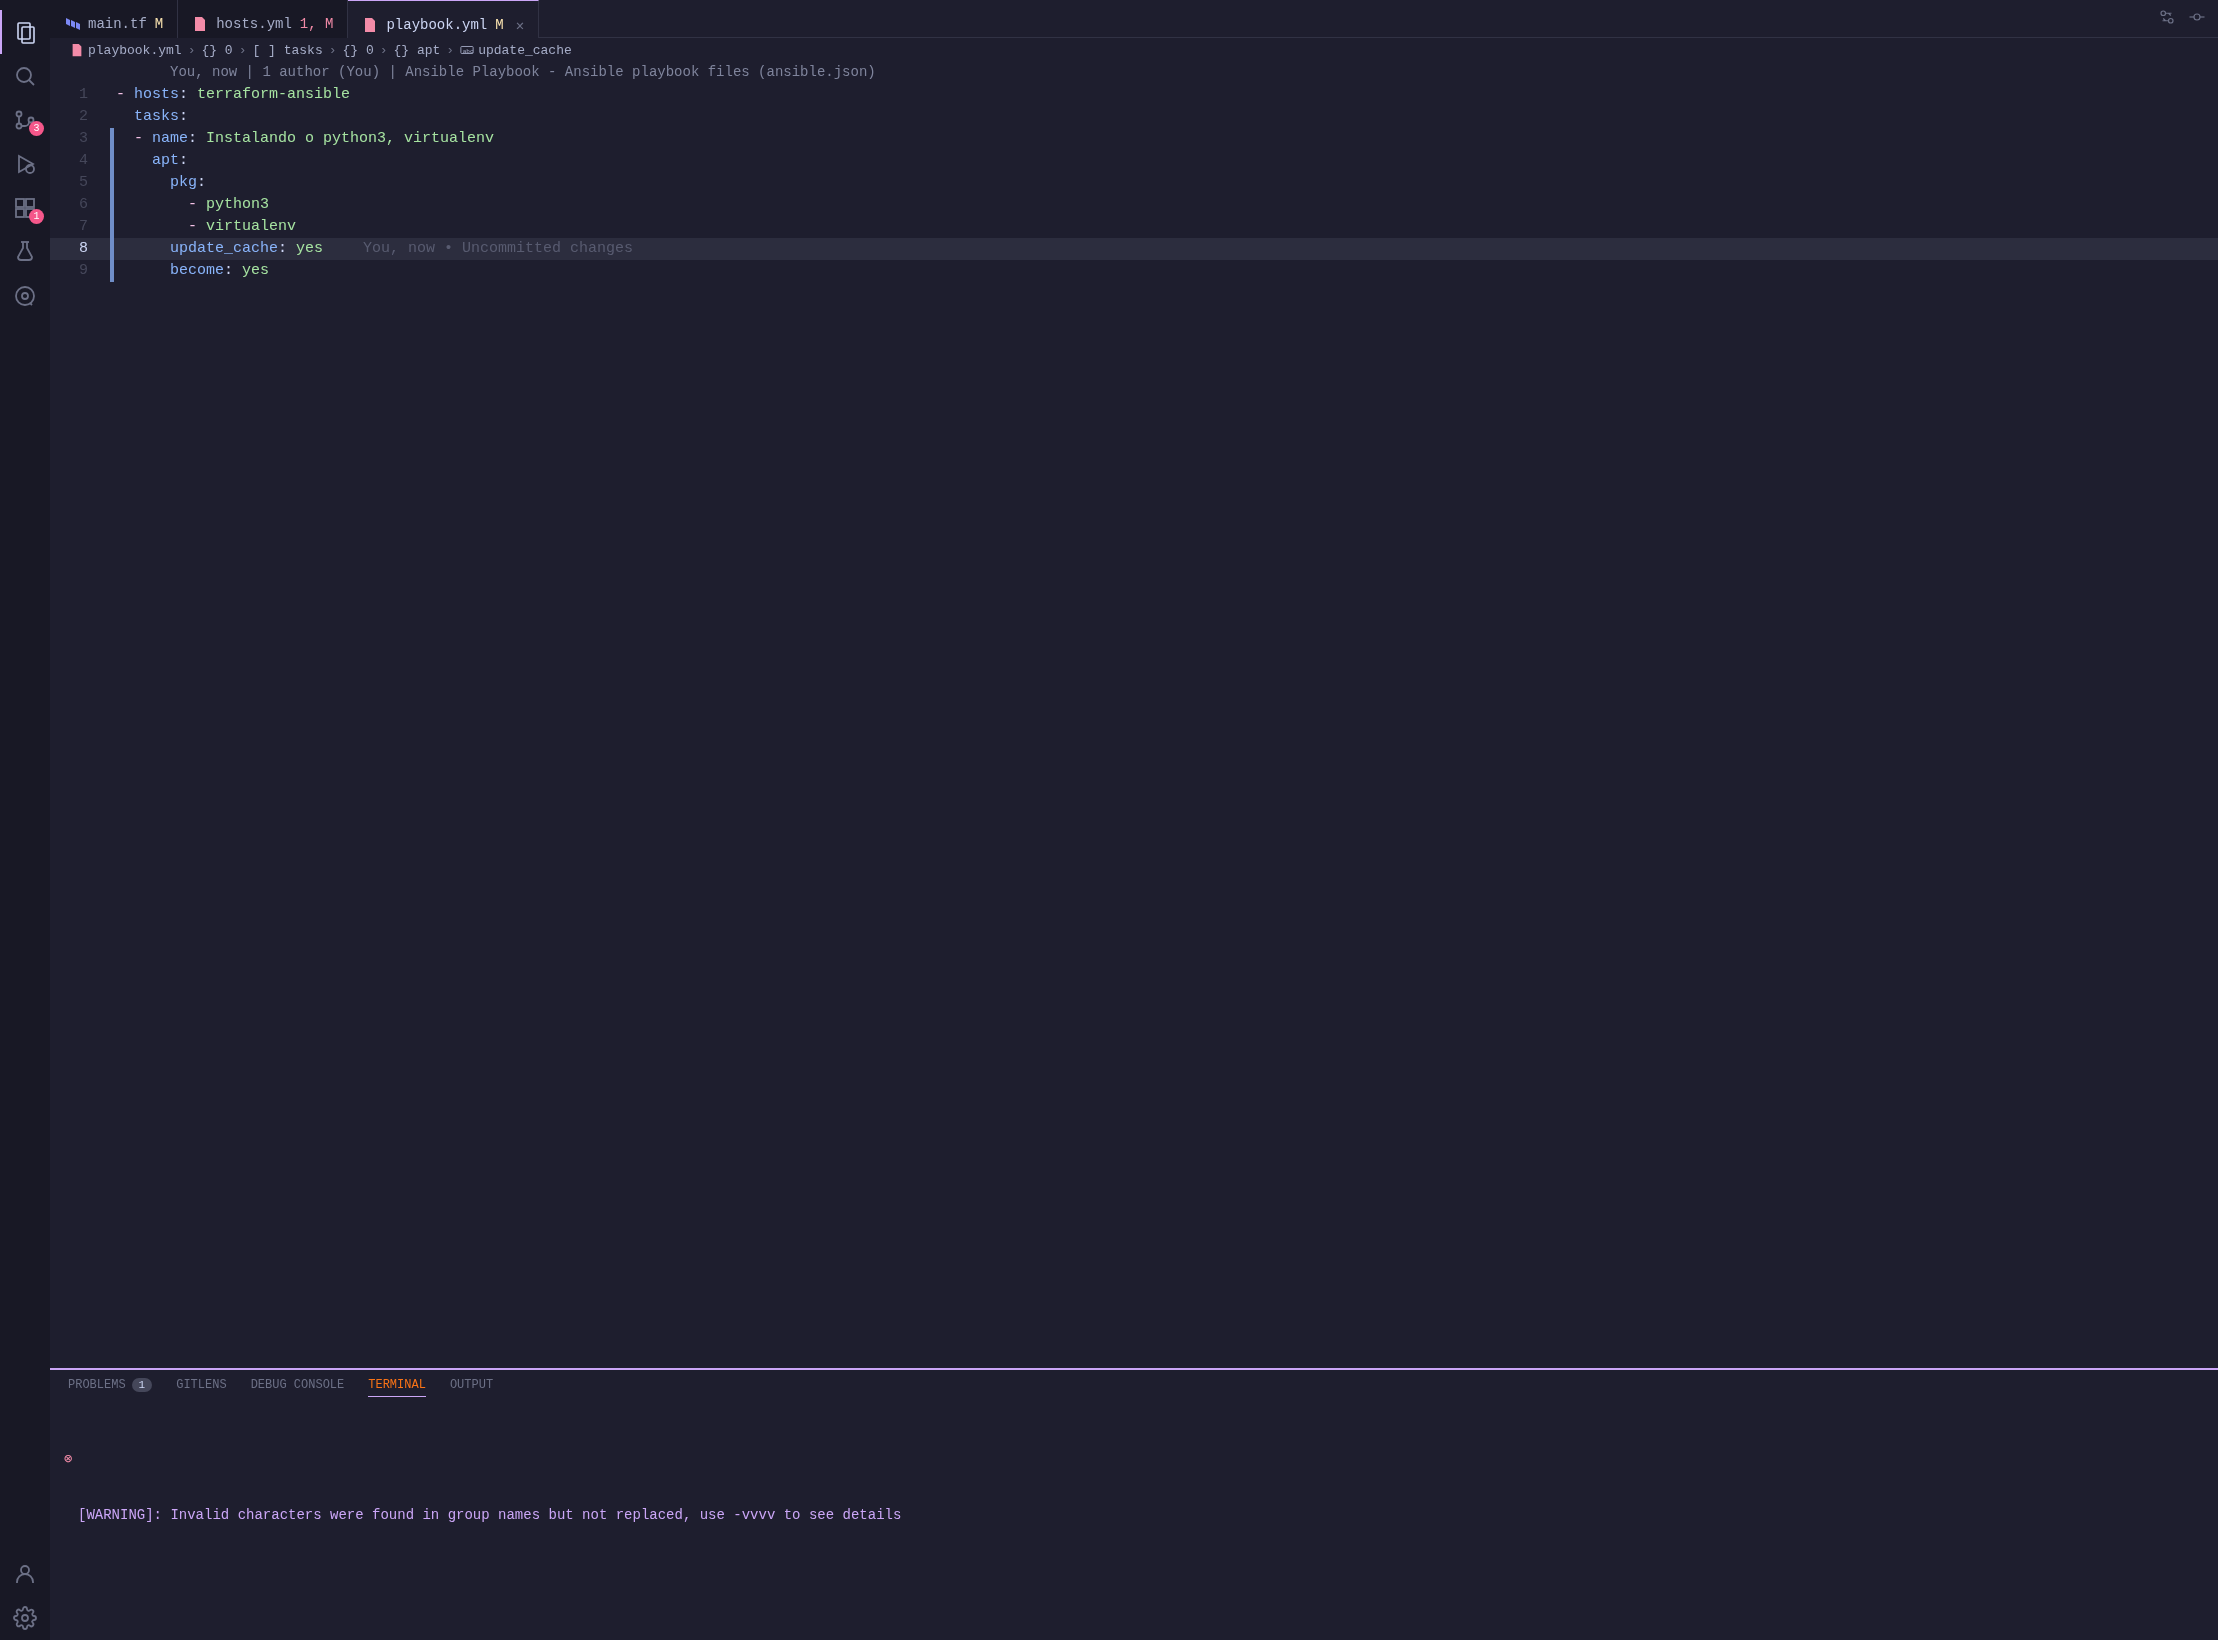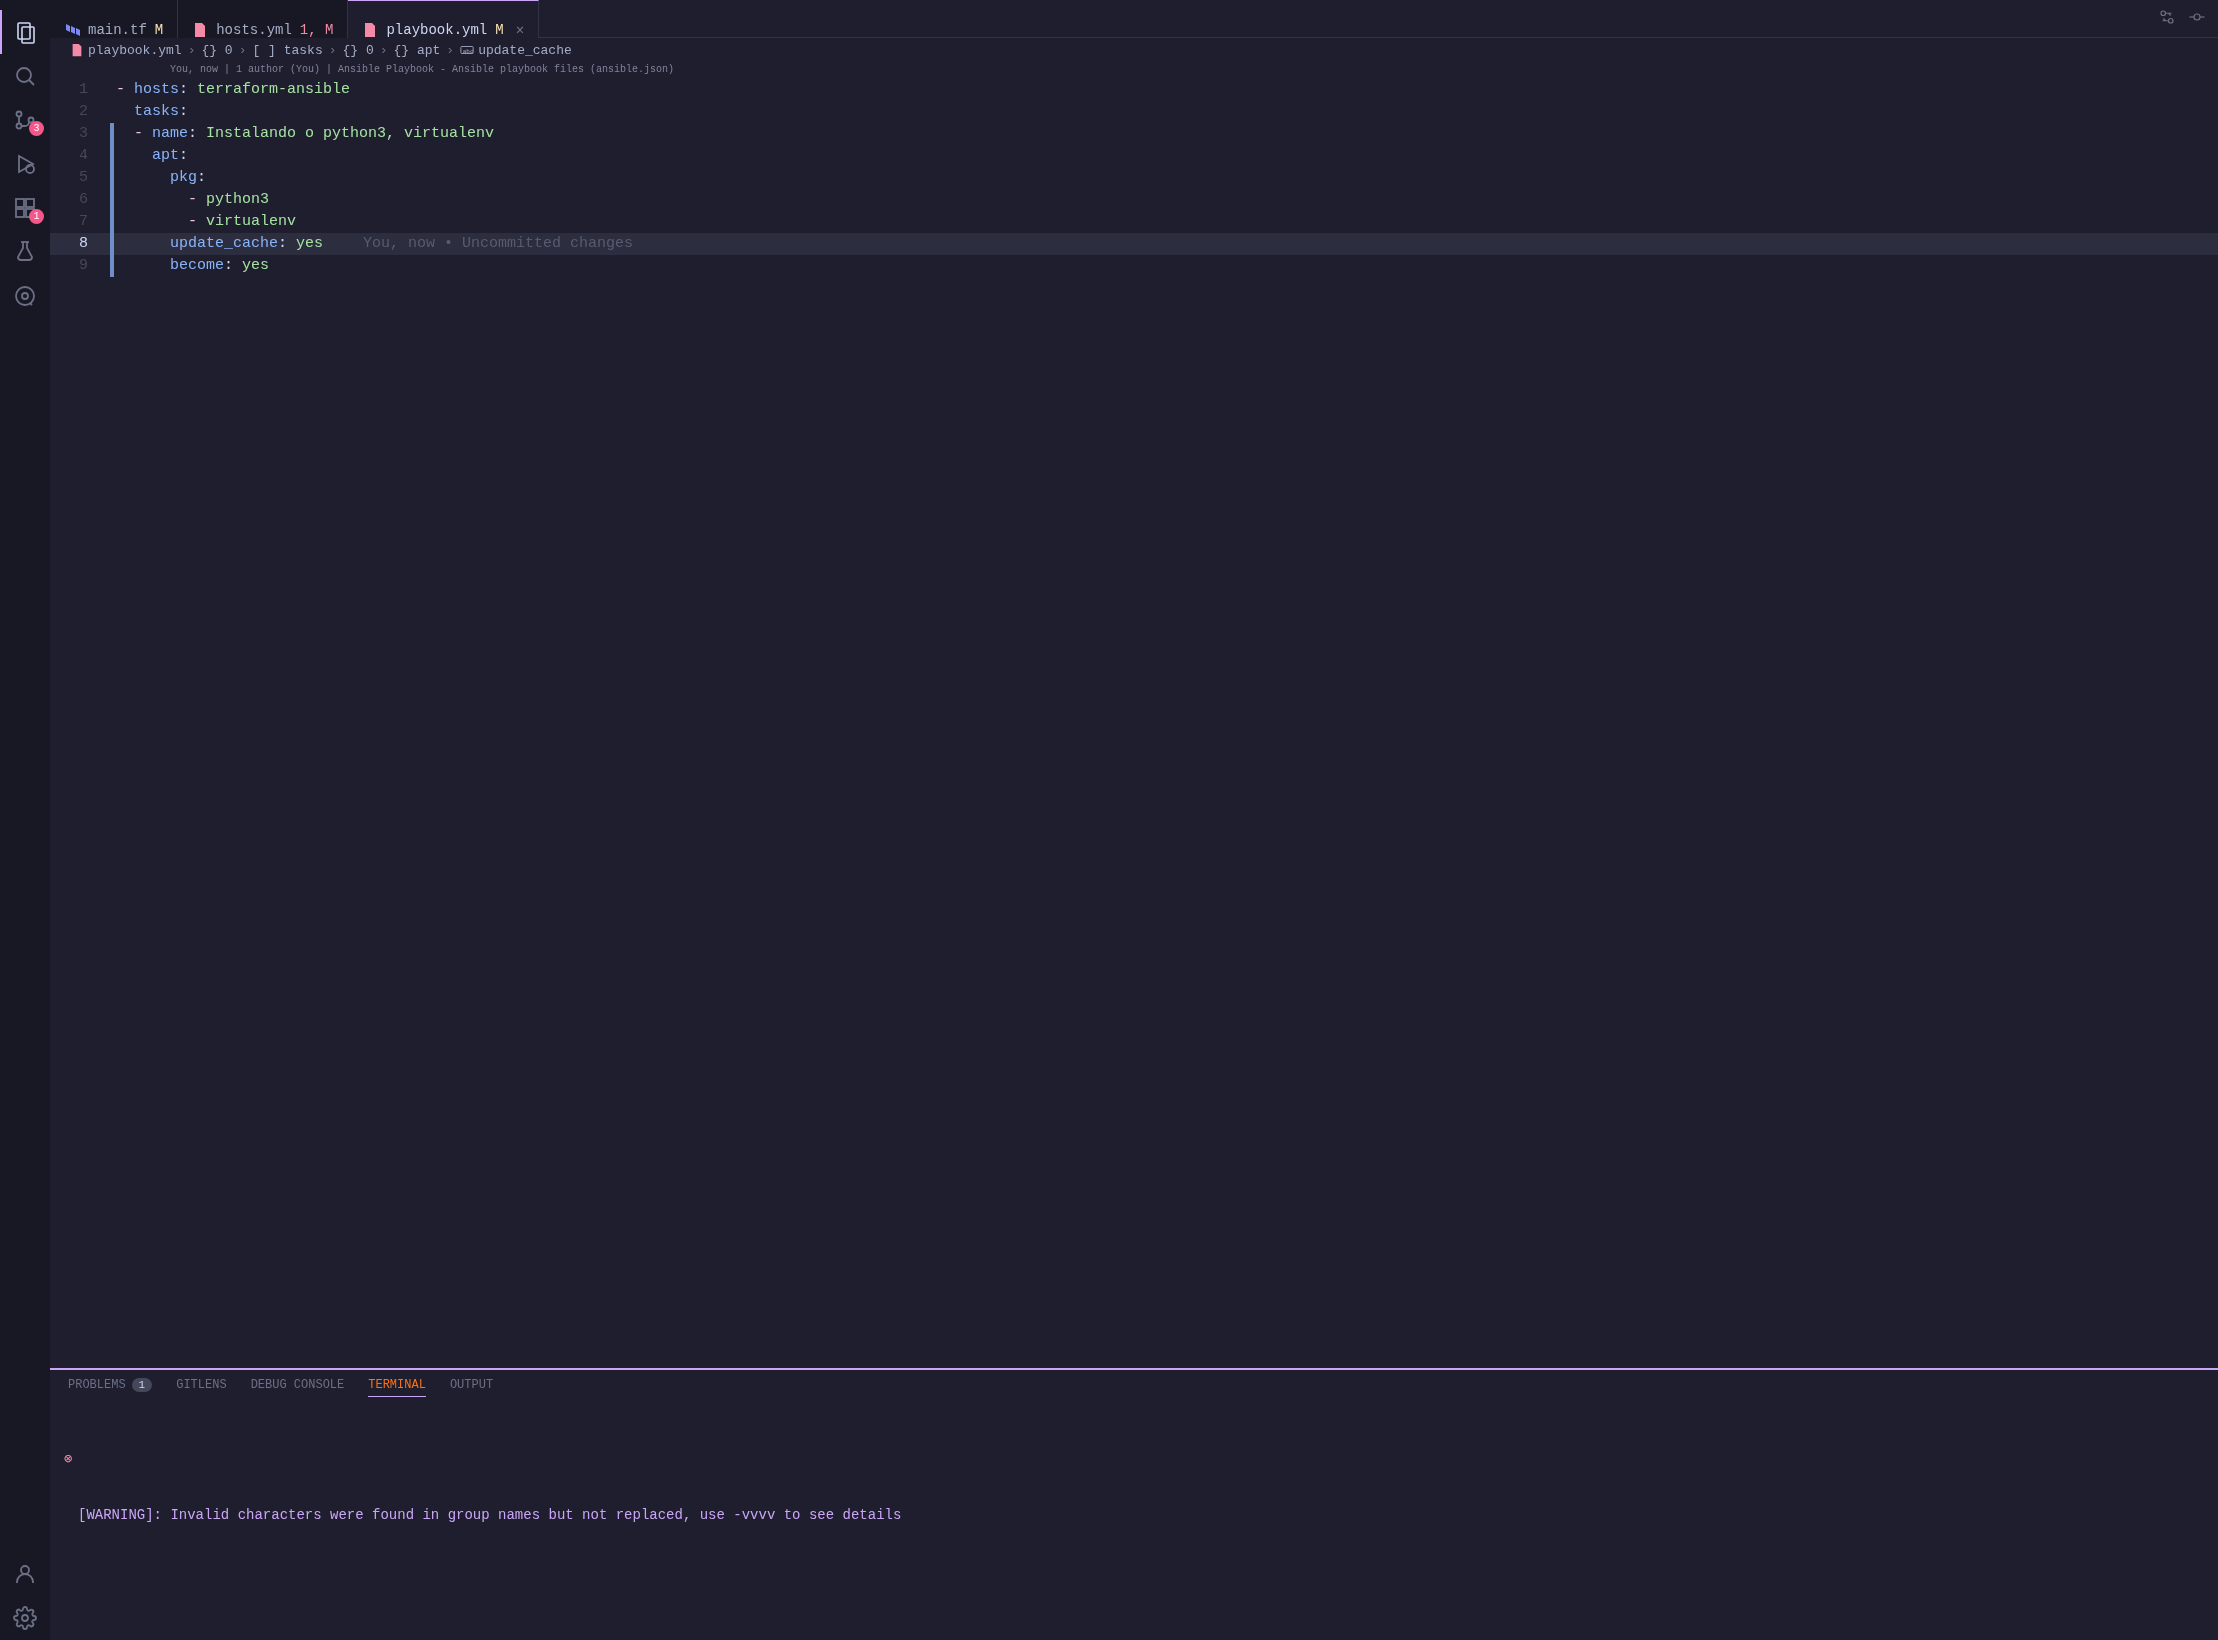--- a/index.html
+++ b/index.html
@@ -50,23 +50,23 @@
 .main-area { flex: 1; display: flex; flex-direction: column; min-width: 0; }
 .tabs-bar {
   height: 38px;
   background: #1e1e2e;
   display: flex;
   align-items: center;
   border-bottom: 1px solid #313244;
 }
 .tab {
   height: 38px;
-  padding: 0 14px;
-  display: flex;
-  align-items: flex-end;
+  padding: 16px 14px;
+  display: flex;
+  align-items: flex-start;
   gap: 8px;
   background: #181825;
   border-right: 1px solid #313244;
   cursor: pointer;
   color: #a6adc8;
 }
 .tab.active {
   background: #1e1e2e;
   border-top: 1px solid #cba6f7;
   color: #cdd6f4;
@@ -84,21 +84,21 @@
   align-items: center;
   gap: 6px;
   font-size: 13px;
   color: #a6adc8;
 }
 .breadcrumbs .sep { color: #6c7086; }
 .breadcrumbs .crumb { display: flex; align-items: center; gap: 4px; }
 .breadcrumbs svg { width: 14px; height: 14px; }
 .codelens {
   padding: 2px 0 2px 120px;
-  font-size: 10px;
+  font-size: 14px;
   color: #7f849c;
 }
 .editor {
   flex: 1;
   overflow: auto;
   padding-top: 2px;
   position: relative;
 }
 .line {
   display: flex;

